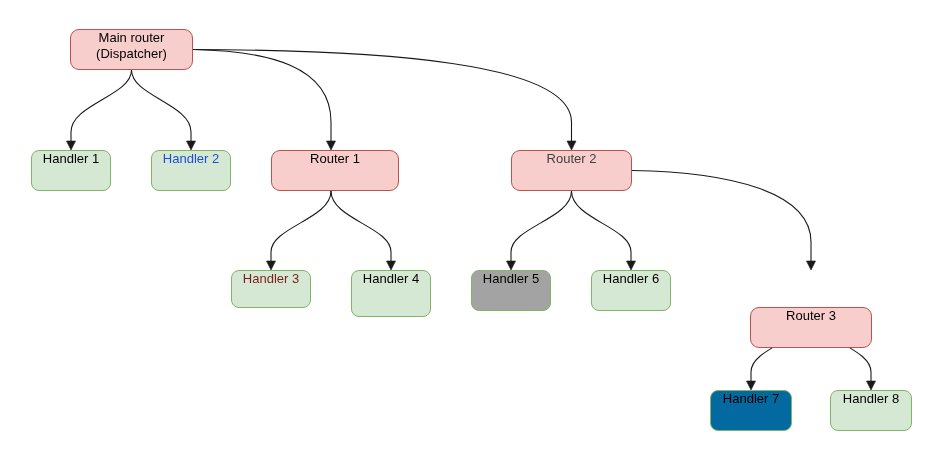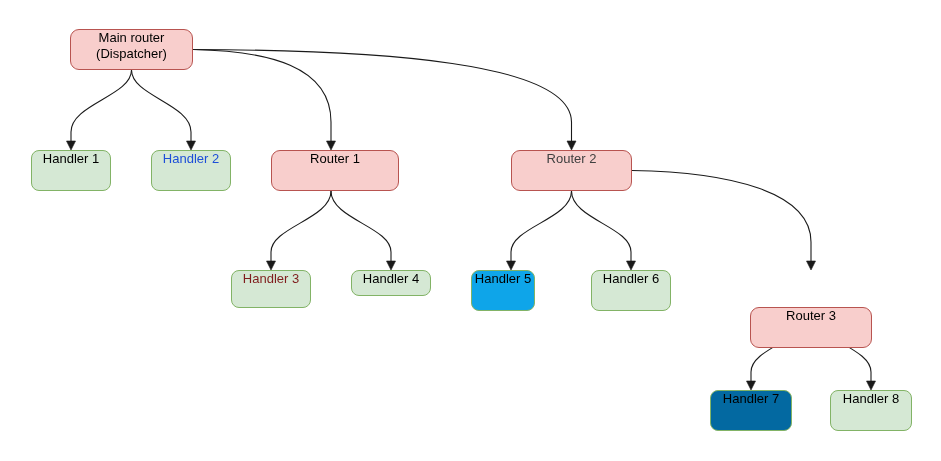--- a/index.html
+++ b/index.html
@@ -115,21 +115,21 @@
     </svg>
 
   <div id="node-layer">
       <div class="node node-router" style="left: 70px; top: 29px; width: 123px; height: 41px; background: rgb(248, 206, 204); border-color: rgb(184, 84, 80); color: rgb(0, 0, 0);"><span class="node-label">Main router
 (Dispatcher)</span></div>
       <div class="node node-handler" style="left: 31px; top: 150px; width: 80px; height: 41px; background: rgb(213, 232, 212); border-color: rgb(130, 179, 102); color: rgb(0, 0, 0);"><span class="node-label">Handler 1</span></div>
       <div class="node node-handler" style="left: 151px; top: 150px; width: 80px; height: 41px; background: rgb(213, 232, 212); border-color: rgb(130, 179, 102); color: #1d4ed8;"><span class="node-label">Handler 2</span></div>
       <div class="node node-router" style="left: 271px; top: 150px; width: 128px; height: 41px; background: rgb(248, 206, 204); border-color: rgb(184, 84, 80); color: rgb(0, 0, 0);"><span class="node-label">Router 1</span></div>
       <div class="node node-router" style="left: 511px; top: 150px; width: 121px; height: 41px; background: rgb(248, 206, 204); border-color: rgb(184, 84, 80); color: #404040;"><span class="node-label">Router 2</span></div>
       <div class="node node-handler" style="left: 231px; top: 270px; width: 80px; height: 38px; background: rgb(213, 232, 212); border-color: rgb(130, 179, 102); color: #7f1d1d;"><span class="node-label">Handler 3</span></div>
-      <div class="node node-handler" style="left: 351px; top: 270px; width: 80px; height: 26px; background: rgb(213, 232, 212); border-color: rgb(130, 179, 102); color: rgb(0, 0, 0);"><span class="node-label">Handler 4</span></div>
-      <div class="node node-handler" style="left: 471px; top: 270px; width: 64px; height: 41px; background: #0ea5e9; border-color: rgb(130, 179, 102); color: rgb(0, 0, 0);"><span class="node-label">Handler 5</span></div>
+      <div class="node node-handler" style="left: 351px; top: 270px; width: 80px; height: 47px; background: rgb(213, 232, 212); border-color: rgb(130, 179, 102); color: rgb(0, 0, 0);"><span class="node-label">Handler 4</span></div>
+      <div class="node node-handler" style="left: 471px; top: 270px; width: 80px; height: 41px; background: #a3a3a3; border-color: rgb(130, 179, 102); color: rgb(0, 0, 0);"><span class="node-label">Handler 5</span></div>
       <div class="node node-handler" style="left: 591px; top: 270px; width: 80px; height: 41px; background: rgb(213, 232, 212); border-color: rgb(130, 179, 102); color: rgb(0, 0, 0);"><span class="node-label">Handler 6</span></div>
       <div class="node node-router" style="left: 750px; top: 270px; width: 122px; height: 41px; background: rgb(248, 206, 204); border-color: rgb(184, 84, 80); color: rgb(0, 0, 0); margin-top: 37px;"><span class="node-label">Router 3</span></div>
       <div class="node node-handler" style="left: 710px; top: 390px; width: 82px; height: 41px; background: #0369a1; border-color: rgb(130, 179, 102); color: rgb(0, 0, 0);"><span class="node-label">Handler 7</span></div>
       <div class="node node-handler" style="left: 830px; top: 390px; width: 82px; height: 41px; background: rgb(213, 232, 212); border-color: rgb(130, 179, 102); color: rgb(0, 0, 0);"><span class="node-label">Handler 8</span></div>
     </div>
 
 </div>
 
 </body></html>

